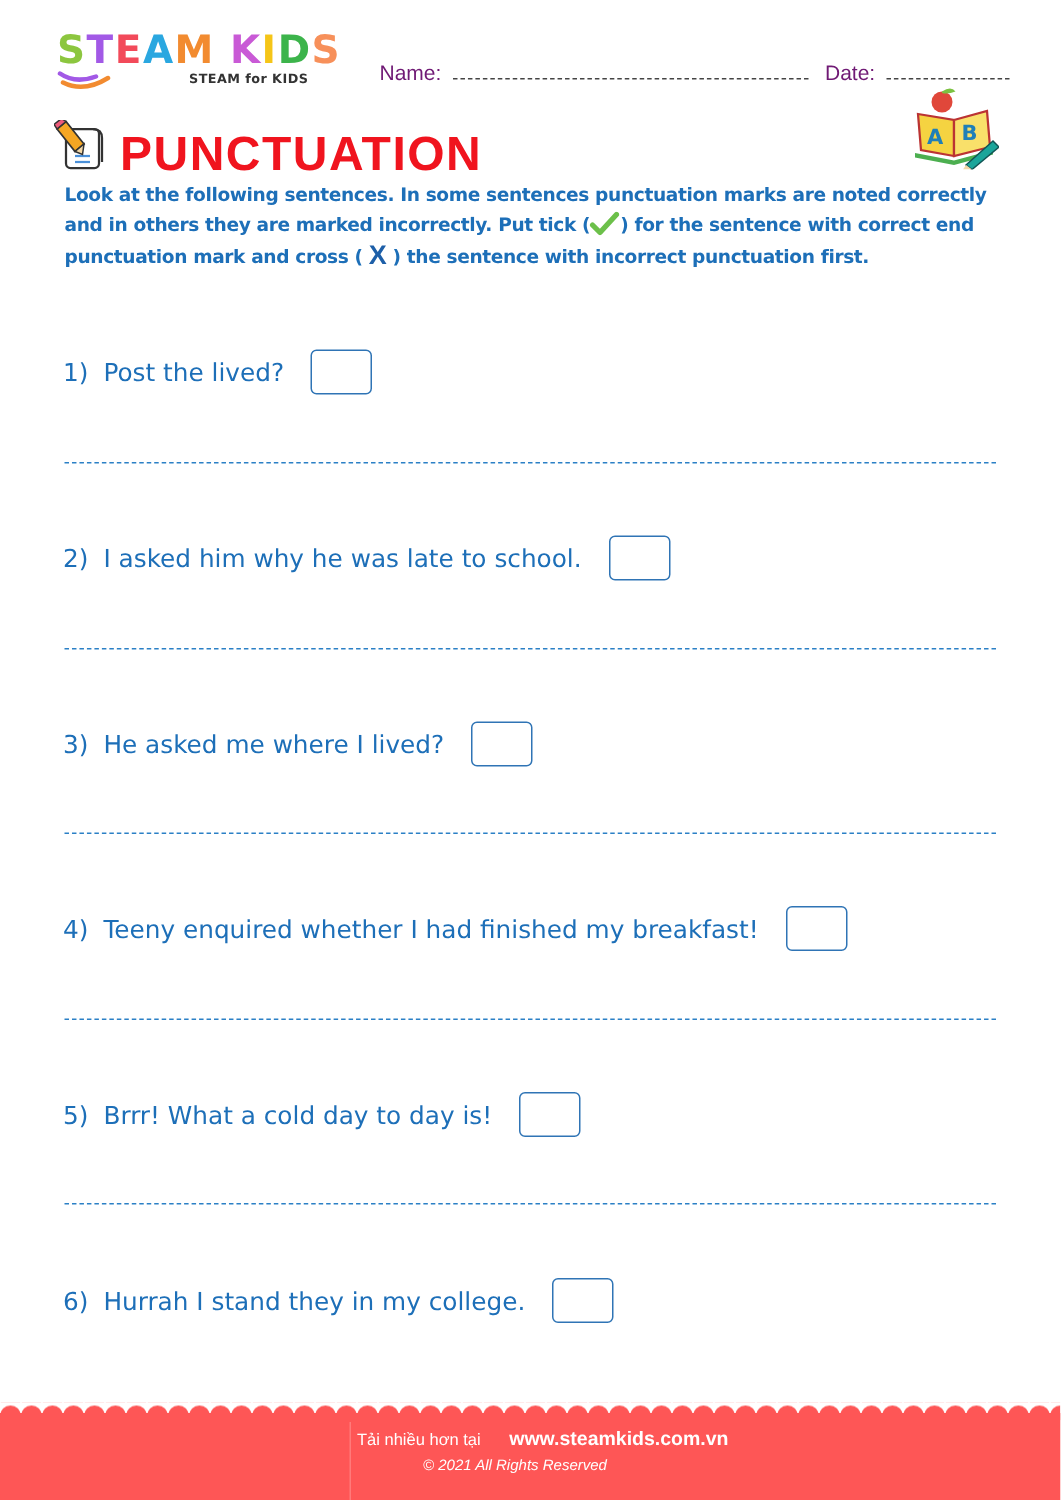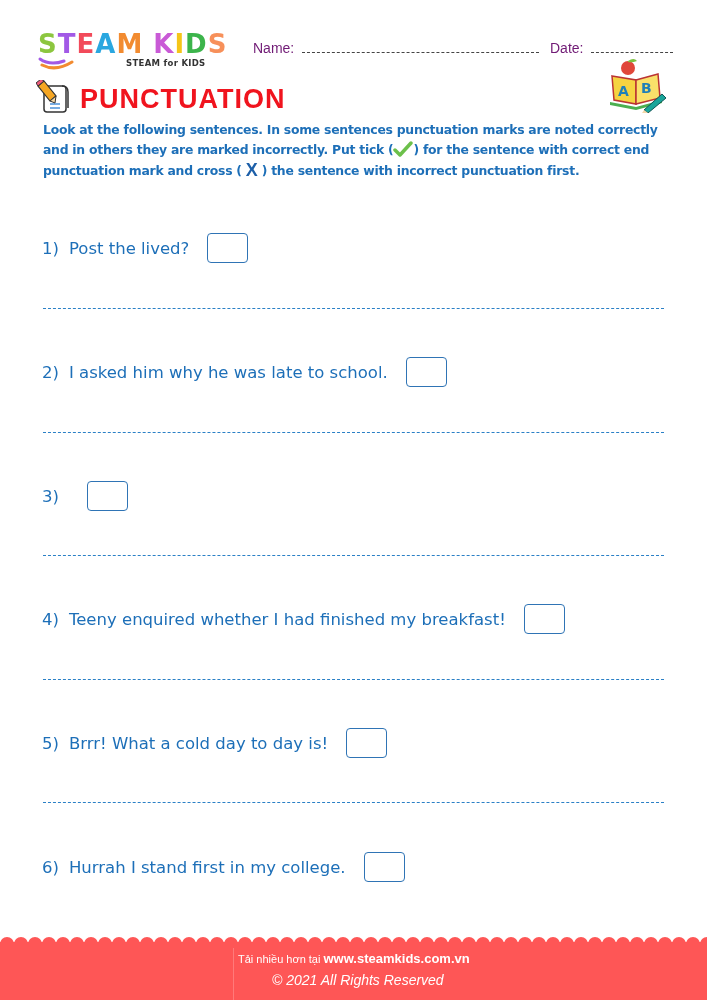--- a/index.html
+++ b/index.html
@@ -1,46 +1,46 @@
 <!DOCTYPE html>
 <html><head>
   <meta charset="utf-8">
   <style>
     * { margin: 0; padding: 0; box-sizing: border-box; }
     html, body { width: 707px; height: 1000px; background: #ffffff; overflow: hidden; }
     body { position: relative; font-family: "DejaVu Sans", sans-serif; }
 
-    .logo { position: absolute; left: 38px; top: 30px; width: 200px; height: 42px; }
+    .logo { position: absolute; left: 38px; top: 20px; width: 200px; height: 42px; }
     .logo-word { position: absolute; left: 0; top: 0; font-family: "DejaVu Sans", sans-serif; font-weight: bold; font-size: 26px; letter-spacing: 1px; line-height: 28px; white-space: nowrap; }
     .logo-word span { display: inline-block; }
     .logo-sub { position: absolute; left: 40px; top: 28px; font-family: "DejaVu Sans", sans-serif; font-weight: bold; font-size: 8.5px; color: #333; letter-spacing: 0.3px; white-space: nowrap; margin-left: 48px; }
     .logo-swoosh { position: absolute; left: 0; top: 26px; }
 
     .field-label { position: absolute; top: 40px; font-family: "Liberation Sans", sans-serif; font-size: 14px; color: #701a75; white-space: nowrap; }
     .field-line { position: absolute; top: 52px; border-bottom: 1px dashed #444; height: 1px; }
 
     .title-icon { position: absolute; left: 36px; top: 80px; width: 36px; height: 36px; }
-    .title { position: absolute; left: 80px; top: 84px; font-family: "Liberation Sans", sans-serif; font-weight: bold; font-size: 27px; color: #f0141e; letter-spacing: 1px; white-space: nowrap; text-align: right; }
+    .title { position: absolute; left: 80px; top: 84px; font-family: "Liberation Sans", sans-serif; font-weight: bold; font-size: 32px; color: #f0141e; letter-spacing: 1px; white-space: nowrap; text-align: right; }
     .ab-icon { position: absolute; left: 606px; top: 58px; width: 60px; height: 55px; }
 
     .instructions { position: absolute; left: 43px; top: 120px; width: 640px; font-family: "DejaVu Sans", sans-serif; font-weight: bold; font-size: 12.4px; line-height: 20px; color: #1d6fb8; letter-spacing: -0.25px; }
     .instructions .tick { display: inline-block; width: 20px; height: 16px; vertical-align: -3px; }
     .instructions .cross { font-family: "Liberation Sans", sans-serif; font-size: 18px; font-weight: bold; color: #1d5fa8; vertical-align: -1px; }
 
     .question { position: absolute; left: 42px; font-family: "DejaVu Sans", sans-serif; font-size: 16.5px; color: #1d6fb8; white-space: nowrap; display: flex; align-items: center; }
     .q-num { margin-right: 10px; }
     .answer-box { display: inline-block; width: 41px; height: 30px; border: 1.5px solid #2f74b5; border-radius: 4px; margin-left: 18px; background: #fff; }
     .dash-line { position: absolute; left: 43px; width: 621px; height: 0; border-top: 1.5px dashed #2b80c6; }
 
     .footer { position: absolute; left: 0; top: 942px; width: 707px; height: 58px; background: #fe5656; }
     .footer-scallop { position: absolute; left: 0; top: 935px; width: 707px; height: 12px; }
     .footer-divider { position: absolute; left: 233px; top: 948px; width: 1px; height: 52px; background: #ff7a7a; }
     .footer-line1 { position: absolute; left: 238px; top: 951px; color: #fff; font-family: "Liberation Sans", sans-serif; font-size: 11px; white-space: nowrap; }
-    .footer-line1 b { font-size: 13px; font-weight: bold; }
-    .footer-line2 { position: absolute; left: 272px; top: 972px; color: #fff; font-family: "Liberation Sans", sans-serif; font-size: 14px; font-style: italic; white-space: nowrap; }
+    .footer-line1 b { font-size: 13px; font-weight: bold; margin-left: 16px; }
+    .footer-line2 { position: absolute; left: 282px; top: 972px; color: #fff; font-family: "Liberation Sans", sans-serif; font-size: 10px; font-style: italic; white-space: nowrap; }
   </style>
 </head>
 <body>
 
 <div class="logo">
   <div class="logo-word">
     <span style="color:#8cc63f">S</span><span style="color:#a259e6">T</span><span style="color:#f24a5a">E</span><span style="color:#2aa7e0">A</span><span style="color:#f28b30">M</span><span style="width:10px"></span><span style="color:#c95ad6">K</span><span style="color:#f5c518">I</span><span style="color:#3cb44b">D</span><span style="color:#f7905a">S</span>
   </div>
   <svg class="logo-swoosh" width="40" height="16" viewBox="0 0 40 16">
     <path d="M2 3 Q12 10 26 5" stroke="#a259e6" stroke-width="3" fill="none" stroke-linecap="round"></path>
@@ -92,41 +92,42 @@
 
 <div class="question" style="top:357px;">
   <span class="q-num">2)</span>
   <span>I asked him why he was late to school.</span>
   <span class="answer-box"></span>
 </div>
 <div class="dash-line" style="top:432px;"></div>
 
 <div class="question" style="top:481px;">
   <span class="q-num">3)</span>
+  <span>He asked me where I lived?</span>
   <span class="answer-box"></span>
 </div>
 <div class="dash-line" style="top:555px;"></div>
 
 <div class="question" style="top:604px;">
   <span class="q-num">4)</span>
   <span>Teeny enquired whether I had finished my breakfast!</span>
   <span class="answer-box"></span>
 </div>
 <div class="dash-line" style="top:679px;"></div>
 
 <div class="question" style="top:728px;">
   <span class="q-num">5)</span>
   <span>Brrr! What a cold day to day is!</span>
   <span class="answer-box"></span>
 </div>
 <div class="dash-line" style="top:802px;"></div>
 
 <div class="question" style="top:852px;">
   <span class="q-num">6)</span>
-  <span>Hurrah I stand first in my college.</span>
+  <span>Hurrah I stand they in my college.</span>
   <span class="answer-box"></span>
 </div>
 
 <svg class="footer-scallop" width="707" height="12" viewBox="0 0 707 12" preserveAspectRatio="none">
   <defs>
     <pattern id="sc" x="0" y="0" width="14" height="12" patternUnits="userSpaceOnUse">
       <circle cx="7" cy="9" r="7" fill="#fe5656"></circle>
     </pattern>
   </defs>
   <rect x="0" y="0" width="707" height="12" fill="url(#sc)"></rect>

